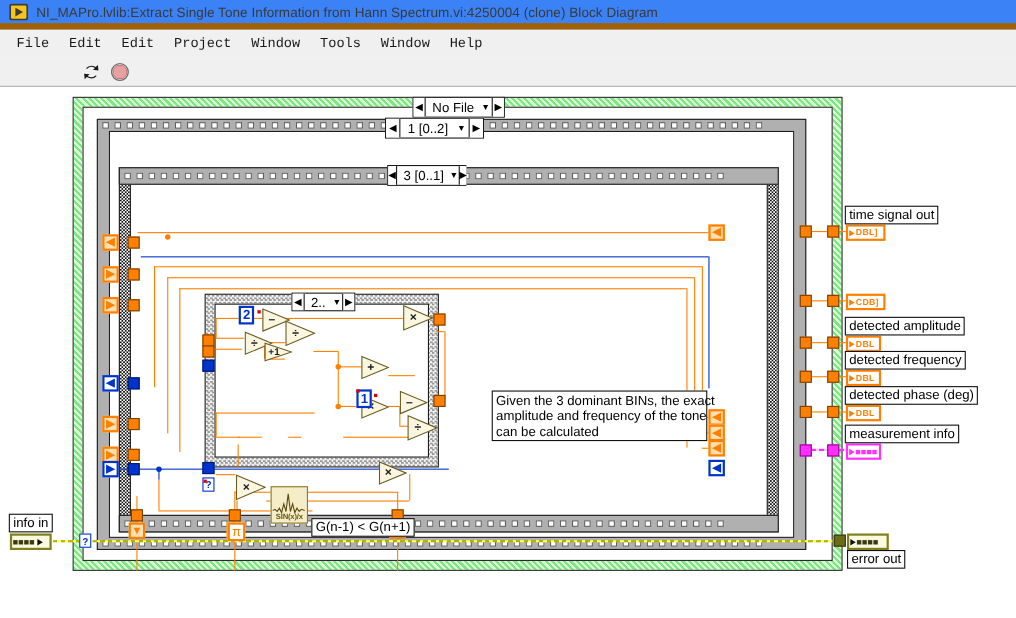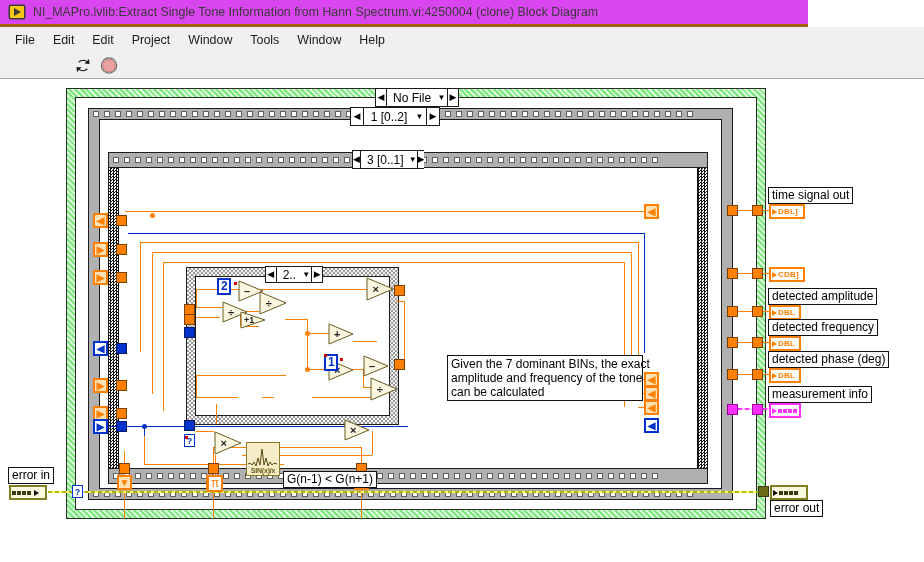--- a/index.html
+++ b/index.html
@@ -7,34 +7,34 @@
     margin: 0; padding: 0;
     width: 924px; height: 562px;
     overflow: hidden;
     font-family: "Liberation Sans", sans-serif;
     background: #ffffff;
   }
   #app { position: relative; width: 924px; height: 562px; background:#fff; }
 
   
   .titlebar {
-    position:absolute; left:0; top:0; width:808px; height:27px;
-    background:#d946ef; border-bottom:3px solid #a16207;
+    position:absolute; left:0; top:0; width:924px; height:27px;
+    background:#3b82f6; border-bottom:6px solid #a16207;
     display:flex; align-items:center; padding-left:8px;
   }
   .vi-icon { width:18px; height:16px; position:relative; margin-right:7px; flex:none; }
   .title-text { font-size:12.3px; color:#3a3a3a; white-space:nowrap; letter-spacing:0.05px; }
 
   
   .menubar {
     position:absolute; left:0; top:27px; width:924px; height:25px;
     background:#f0f0f0; display:flex; align-items:center; padding-left:6px;
   }
   .menu-item {
-    font-size:12.4px; color:#1a1a1a; padding:3px 9px; white-space:nowrap; cursor:default;
+    font-size:12.4px; color:#1a1a1a; padding:3px 9px; white-space:nowrap; cursor:default;font-family:Liberation Mono, monospace;
   }
 
   
   .toolbar {
     position:absolute; left:0; top:52px; width:924px; height:27px;
     background:#f0f0f0; border-bottom:1px solid #a9a9a9;
   }
   .tb-btn { position:absolute; top:3px; width:22px; height:21px; cursor:default; }
 
   
@@ -674,21 +674,21 @@
     </div>
 
     <div class="w v" style="left:215px; top:376px; height:20px;"></div>
     <div class="w h" style="left:242px; top:376px; width:6px;"></div>
     <div class="w h" style="left:280px; top:376px; width:92px;"></div>
     <div class="w v" style="left:372px; top:352px; height:24px;"></div>
     <div class="w h" style="left:196px; top:352px; width:18px;"></div>
 
     <div class="label-plain" style="left:283px; top:392px;">G(n-1) &lt; G(n+1)</div>
 
-    <div class="comment" style="left:447px; top:276px; width:196px;">Given the 7 dominant BINs, the exact
+    <div class="comment" style="left:447px; top:276px; width:196px;">Given the 3 dominant BINs, the exact
 amplitude and frequency of the tone
 can be calculated</div>
 
     <div class="arrowtun" style="left:93px; top:134px;">
       <span class="gl">◀</span>
     </div>
     <div class="tunnel" style="left:116px; top:136px;"></div>
     <div class="junction" style="left:150px; top:134px;"></div>
 
     <div class="arrowtun" style="left:93px; top:163px;">
@@ -818,21 +818,21 @@
           <b></b>
           <b></b>
           <b></b>
       </span>
     </div>
     <div class="tunnel magenta" style="left:727px; top:325px;"></div>
     <div class="tunnel magenta" style="left:752px; top:325px;"></div>
     <div class="werr mag" style="left:738px; top:329px; width:14px;"></div>
     <div class="werr mag" style="left:763px; top:329px; width:6px;"></div>
 
-    <div class="label-plain" style="left:8px; top:388px;">error in</div>
+    <div class="label-plain" style="left:8px; top:388px;">info in</div>
     <div class="term err" style="left:9px; top:406px; width:38px;">
       <span class="clusterglyph errc">
         <b></b>
           <b></b>
           <b></b>
           <b></b>
       </span>
       <span class="tri" style="border-left-color:#111; margin-left:3px;"></span>
     </div>
     <div class="werr" style="left:48px; top:412px; width:26px;"></div>

